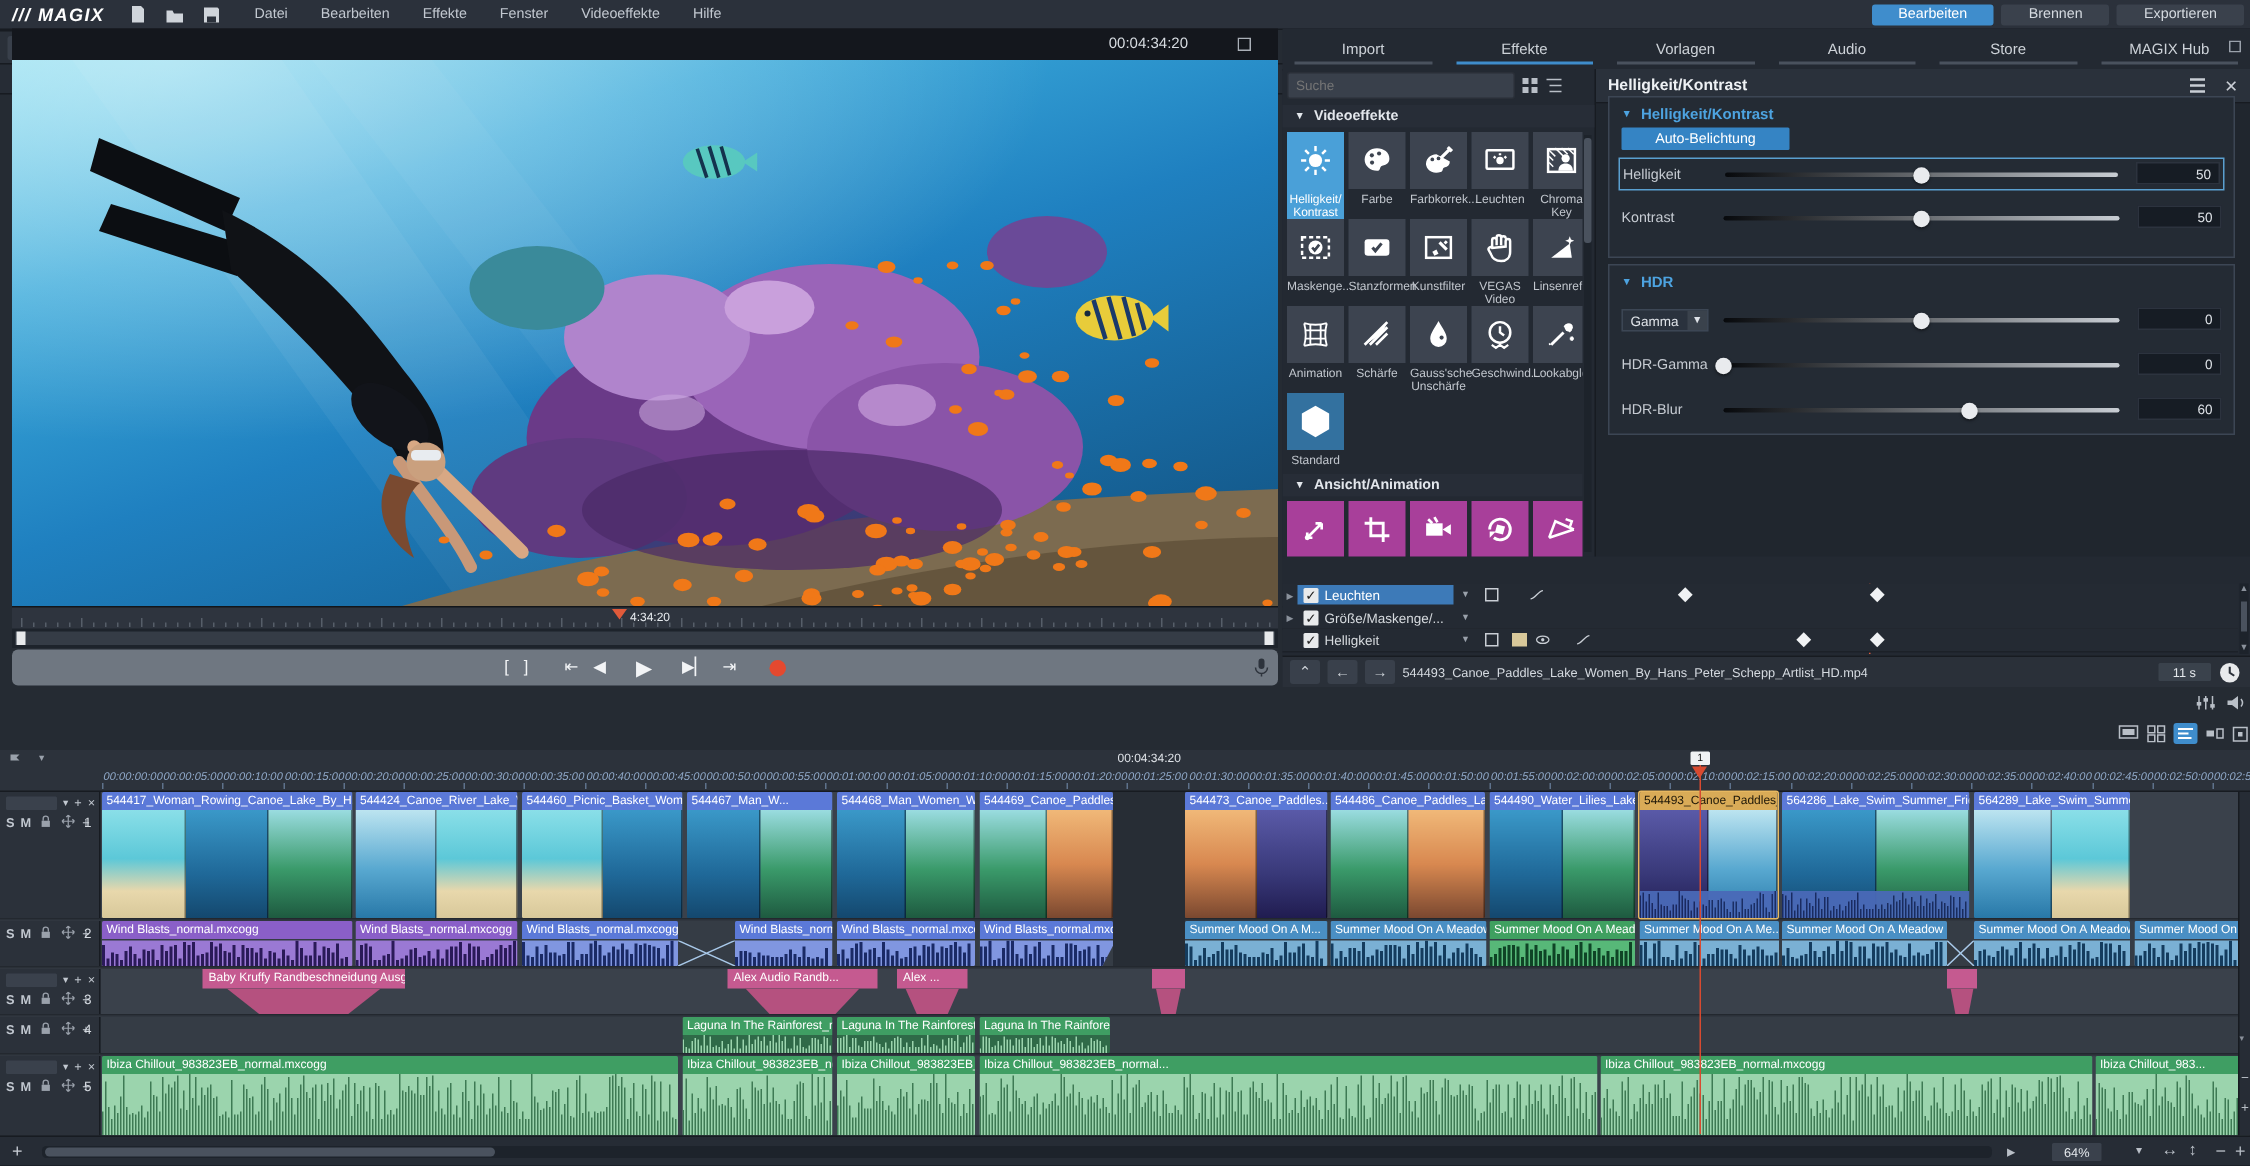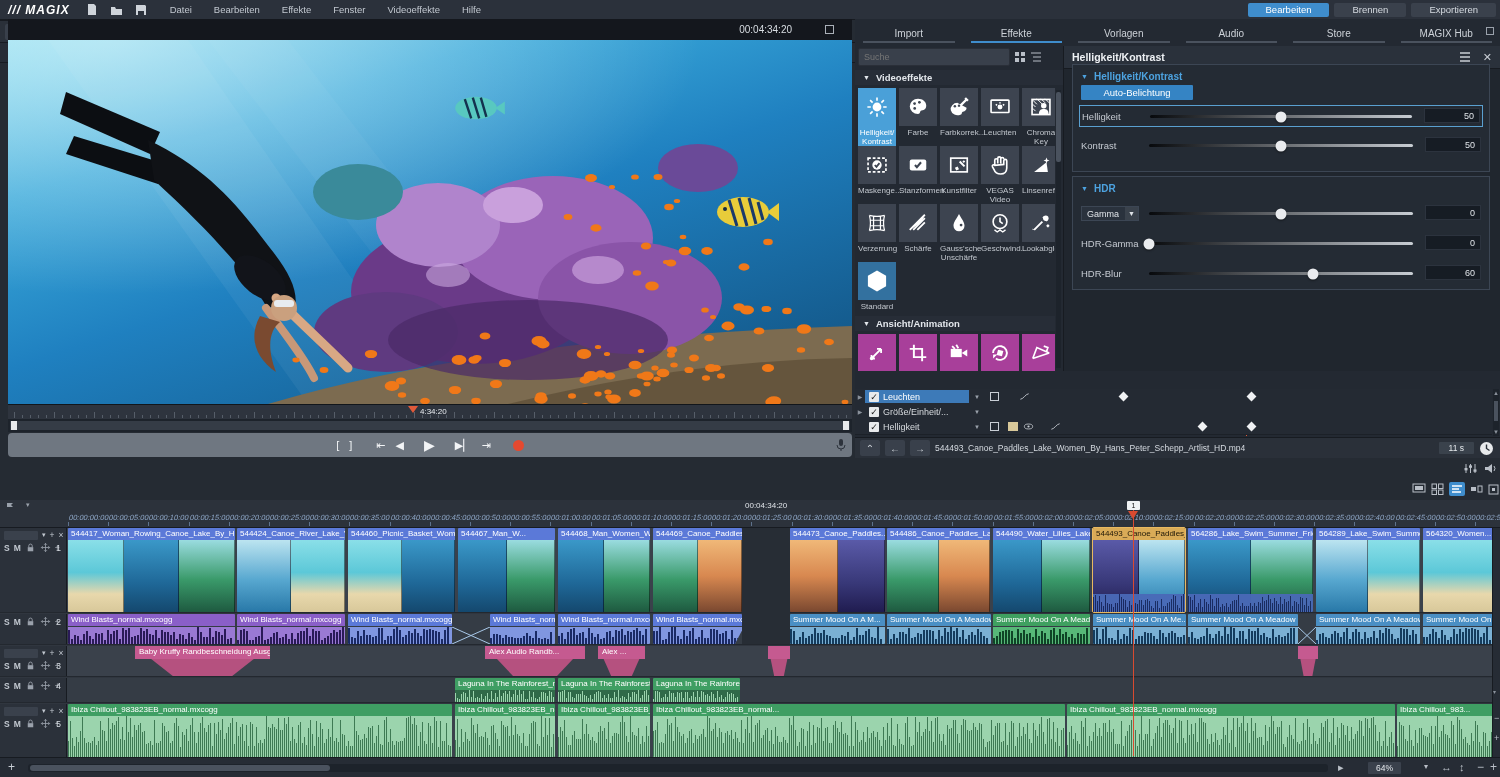--- a/index.html
+++ b/index.html
@@ -564,21 +564,21 @@
               </svg>
             </div>
             <div class="lbl">Linsenrefle...</div>
           </div>
           <div class="tile" style="left: 3px; top: 116px;">
             <div class="icn">
               <svg width="22" height="22" viewBox="0 0 16 16" fill="none" stroke="#fff" stroke-width="1.2">
                 <path d="M2.5 2.5 Q8 4 13.5 2.5 M2.5 13.5 Q8 12 13.5 13.5 M2.5 2.5 Q4 8 2.5 13.5 M13.5 2.5 Q12 8 13.5 13.5 M5.5 3.2v9.6M10.5 3.2v9.6M3 6h10M3 10h10" stroke-width="0.9"></path>
               </svg>
             </div>
-            <div class="lbl">Verzerrung</div>
+            <div class="lbl">Animation</div>
           </div>
           <div class="tile" style="left: 44px; top: 116px;">
             <div class="icn">
               <svg width="22" height="22" viewBox="0 0 16 16" fill="none" stroke="#fff" stroke-width="1.2">
                 <path d="M2 13L13 2l-2.5 5.5z" fill="#fff" stroke="none"></path>
                 <path d="M5 13l7-7-1.5 4z" fill="#3d4450" stroke="none"></path>
                 <path d="M2 13L13 2M4.5 13L13 4.5M7.5 13L13 7.5" stroke-width="1.3"></path>
               </svg>
             </div>
             <div class="lbl">Schärfe</div>
@@ -1194,26 +1194,20 @@
           <div class="wbar" style="width: 1px; margin-right: 1px; height: 40%; background: rgb(26, 42, 96);"></div>
           <div class="wbar" style="width: 1px; margin-right: 1px; height: 80%; background: rgb(26, 42, 96);"></div>
           <div class="wbar" style="width: 1px; margin-right: 1px; height: 33%; background: rgb(26, 42, 96);"></div>
           <div class="wbar" style="width: 1px; margin-right: 1px; height: 59%; background: rgb(26, 42, 96);"></div>
         </div>
       </div>
       <div class="clip" style="left: 1316px; top: 0px; width: 104px; height: 84px;">
         <div class="chdr" style="background: rgb(91, 121, 216);">564289_Lake_Swim_Summer_Fr...</div>
         <div class="cbody">
           <div style="flex: 1 1 0%; background: linear-gradient(rgb(188, 228, 240) 0%, rgb(88, 168, 208) 55%, rgb(40, 120, 168) 100%); border-right: 1px solid rgba(0, 0, 0, 0.45);"></div>
-          <div style="flex: 1 1 0%; background: linear-gradient(rgb(138, 223, 232) 0%, rgb(92, 200, 216) 45%, rgb(232, 216, 172) 75%, rgb(216, 200, 154) 100%); border-right: 1px solid rgba(0, 0, 0, 0.45);"></div>
-        </div>
-      </div>
-      <div class="clip" style="left: 1423px; top: 0px; width: 77px; height: 84px;">
-        <div class="chdr" style="background: rgb(91, 121, 216);">564320_Women...</div>
-        <div class="cbody">
           <div style="flex: 1 1 0%; background: linear-gradient(rgb(138, 223, 232) 0%, rgb(92, 200, 216) 45%, rgb(232, 216, 172) 75%, rgb(216, 200, 154) 100%); border-right: 1px solid rgba(0, 0, 0, 0.45);"></div>
         </div>
       </div>
       <div class="clip" style="left: 68px; top: 86px; width: 167px; height: 30px;">
         <div class="chdr" style="background: rgb(138, 95, 200);">Wind Blasts_normal.mxcogg</div>
         <div class="wavebox" style="position: absolute; inset: 13px 0px 0px; background: rgb(154, 121, 212);">
           <div class="wbar" style="width: 2px; margin-right: 1px; height: 82%; background: rgb(42, 26, 88);"></div>
           <div class="wbar" style="width: 2px; margin-right: 1px; height: 30%; background: rgb(42, 26, 88);"></div>
           <div class="wbar" style="width: 2px; margin-right: 1px; height: 55%; background: rgb(42, 26, 88);"></div>
           <div class="wbar" style="width: 2px; margin-right: 1px; height: 46%; background: rgb(42, 26, 88);"></div>
@@ -2774,21 +2768,21 @@
           <path d="M2 12C6 12 10 4 14 4" stroke="#c9ced5" stroke-width="1.3"></path>
         </svg>
       </span>
       <div class="kf-dia" style="left: 265px;"></div>
       <div class="kf-dia" style="left: 393px;"></div>
     </div>
     <div class="kf-row" style="top: 404px; background: rgb(36, 42, 51);">
       <span style="width: 10px; font-size: 6px; color: rgb(138, 145, 155); text-align: center;">▶</span>
       <div class="kf-label" style="width: 96px;">
         <span class="cbx">✓</span>
-        <span>Größe/Einheit/...</span>
+        <span>Größe/Maskenge/...</span>
       </div>
       <span style="font-size: 6px; color: rgb(154, 161, 171); margin: 0px 5px;">▼</span>
     </div>
     <div class="kf-row" style="top: 419px; background: rgb(36, 42, 51);">
       <span style="width: 10px; font-size: 6px; color: rgb(138, 145, 155); text-align: center;"></span>
       <div class="kf-label" style="width: 96px;">
         <span class="cbx">✓</span>
         <span>Helligkeit</span>
       </div>
       <span style="font-size: 6px; color: rgb(154, 161, 171); margin: 0px 5px;">▼</span>

